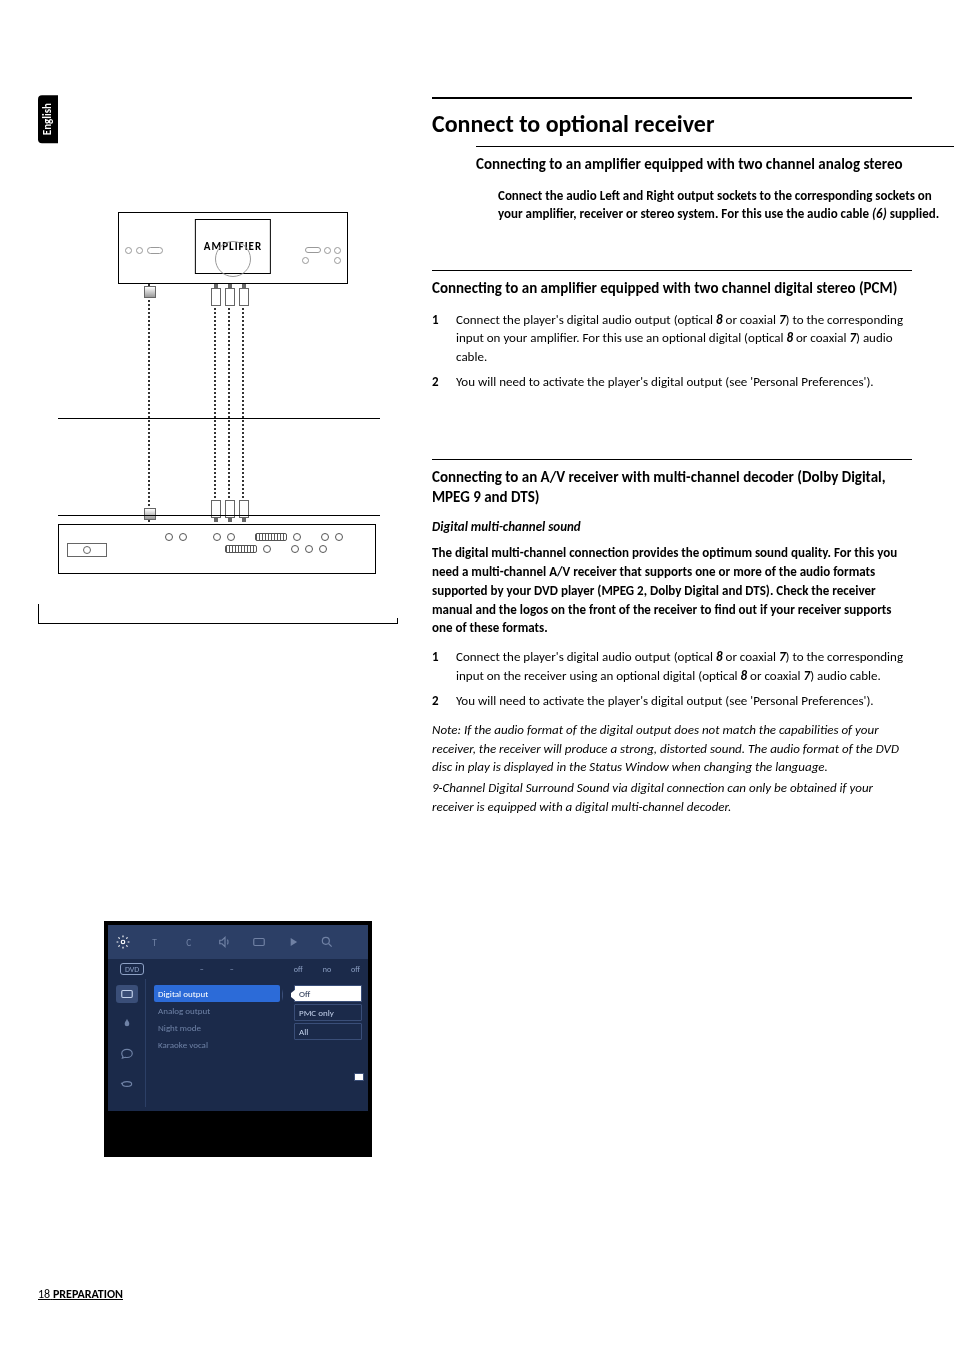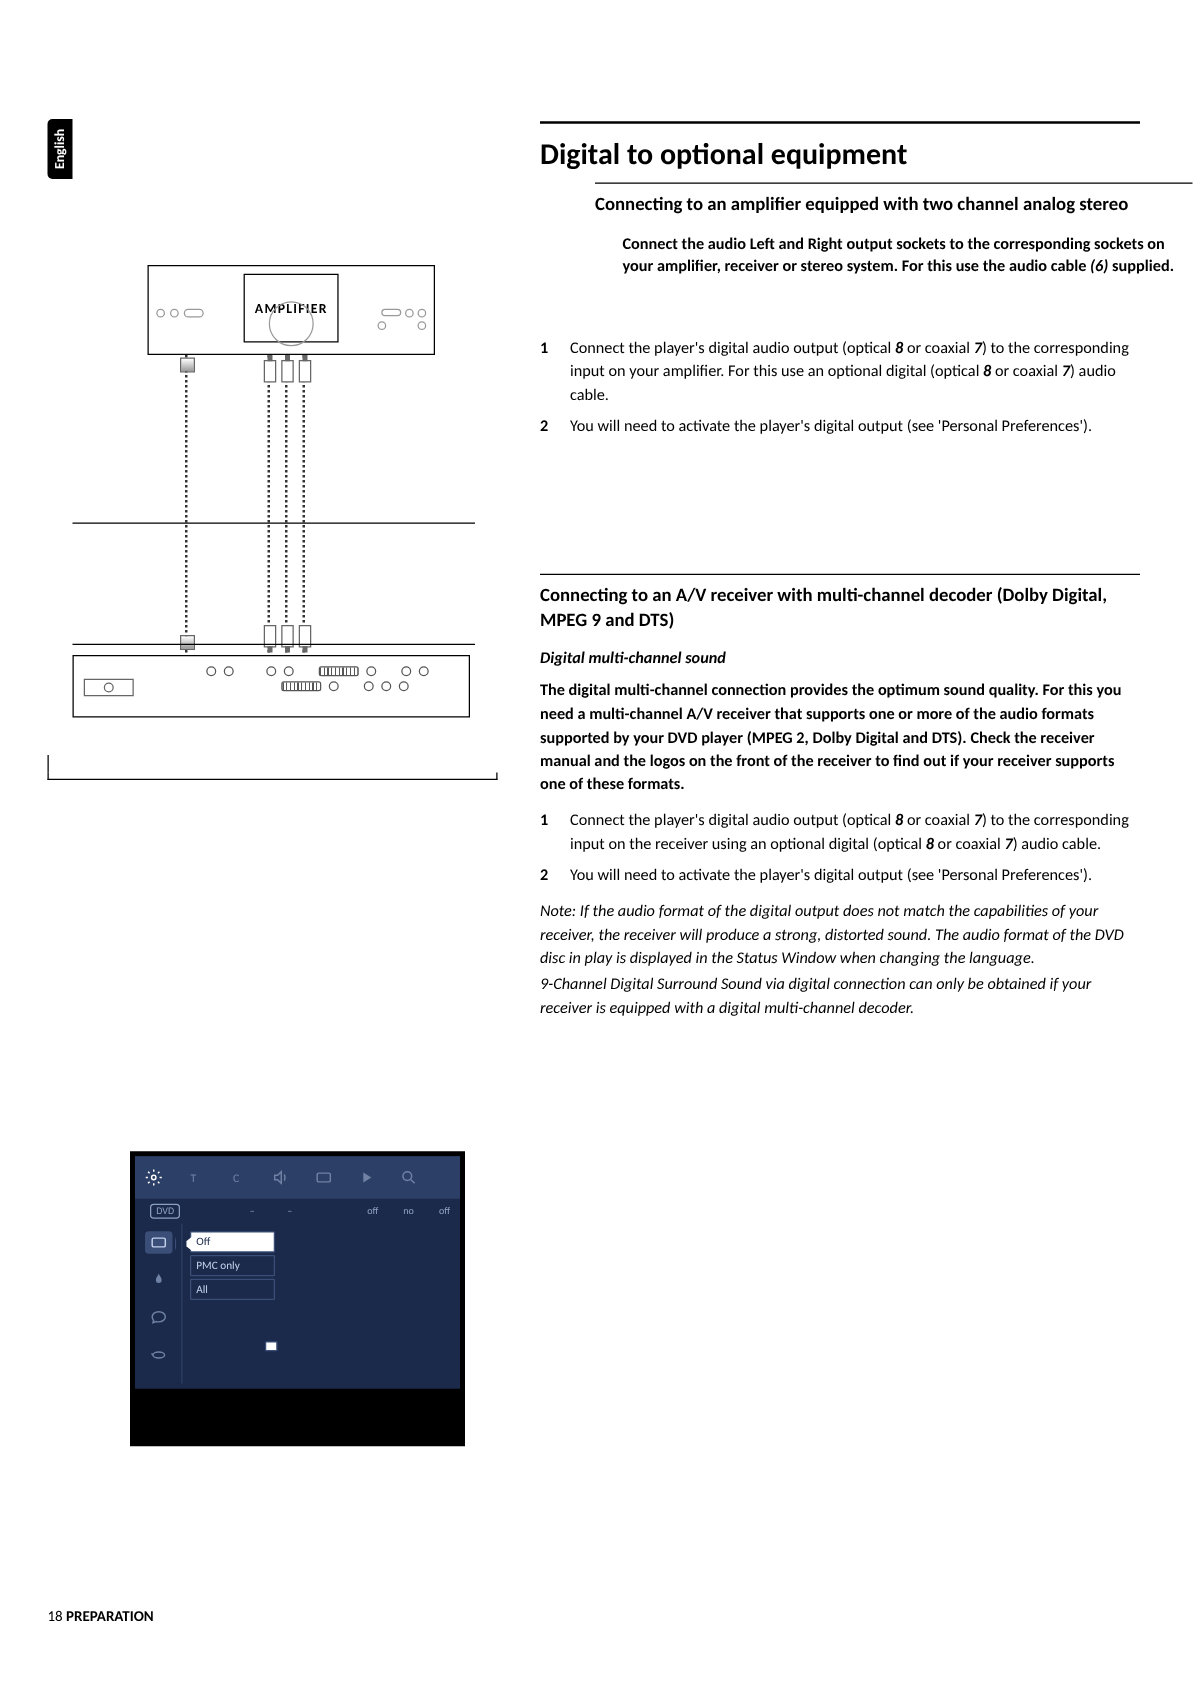--- a/index.html
+++ b/index.html
@@ -19,21 +19,21 @@
     .body-text { font-size: 13px; line-height: 1.45; font-weight: bold; }
     .sub-heading { font-size: 13px; font-weight: bold; margin-top: 6px; margin-bottom: 10px; font-style: italic; }
     .indent { margin-left: 22px; }
 
     .ol { list-style: none; }
     .ol li { position: relative; padding-left: 24px; margin-bottom: 6px; font-size: 13px; line-height: 1.45; }
     .ol li .num { position: absolute; left: 0; font-weight: bold; }
 
     .note { font-style: italic; font-size: 13px; line-height: 1.45; margin-top: 10px; }
 
-    .footer { position: absolute; left: 38px; bottom: 50px; font-size: 12px; }
+    .footer { position: absolute; left: 38px; bottom: 50px; font-size: 12px; text-decoration: underline; }
     .footer .pn { font-weight: normal; }
     .footer .sec { font-weight: bold; }
 
     
     .diag1 { position: absolute; left: 58px; top: 212px; width: 318px; height: 400px; background: #fff; }
     .amp-box { border: 1px solid #000; width: 230px; height: 72px; margin-left: 60px; position: relative; background: #fff; }
     .amp-label { position: absolute; left: 50%; top: 6px; transform: translateX(-50%); border: 1px solid #000; padding: 20px 8px; font-size: 11px; font-weight: bold; letter-spacing: 1px; }
     .amp-knob { position: absolute; width: 36px; height: 36px; border: 1px solid #999; border-radius: 50%; left: 50%; top: 28px; transform: translateX(-50%); }
     .amp-dots-l { position: absolute; left: 6px; top: 34px; display: flex; gap: 4px; }
     .amp-dots-l span, .amp-dots-r span { width: 7px; height: 7px; border: 1px solid #999; border-radius: 50%; display: inline-block; }
@@ -85,30 +85,31 @@
     .osd-right .tri { position: absolute; left: -6px; top: 10px; width: 0; height: 0; border-top: 4px solid transparent; border-bottom: 4px solid transparent; border-right: 5px solid #fff; }
     .osd-right div { font-size: 9px; color: #c4d2ec; padding: 2px 4px; border: 1px solid #3a4e78; margin-bottom: 2px; border-radius: 1px; }
     .osd-right div.sel { background: #fff; color: #1b2a4a; }
     .osd-right .navhint { position: absolute; right: 4px; bottom: 24px; width: 8px; height: 8px; background: #fff; border-radius: 1px; }
   </style>
 </head>
 <body>
 
 <div class="side-tab">English</div>
 
-<h1 class="main-title">Digital to optional equipment</h1>
+<h1 class="main-title">Connect to optional receiver</h1>
 
 <div class="section section-1">
   <div class="section-heading">Connecting to an amplifier equipped with two channel analog stereo</div>
   <p class="body-text indent">
     <span>Connect the audio Left and Right output sockets to the corresponding sockets on your amplifier, receiver or stereo system. For this use the audio cable </span><b><i>(6)</i></b><span> supplied.</span>
   </p>
 </div>
 
 <div class="section section-2">
+  <div class="section-heading">Connecting to an amplifier equipped with two channel digital stereo (PCM)</div>
   <ol class="ol">
     <li><span class="num">1</span>
       <span>Connect the player's digital audio output (optical </span><b><i>8</i></b><span> or coaxial </span><b><i>7</i></b><span>) to the corresponding input on your amplifier. For this use an optional digital (optical </span><b><i>8</i></b><span> or coaxial </span><b><i>7</i></b><span>) audio cable.</span>
     </li>
     <li><span class="num">2</span><span>You will need to activate the player's digital output (see 'Personal Preferences').</span></li>
   </ol>
 </div>
 
 <div class="section section-3">
   <div class="section-heading">Connecting to an A/V receiver with multi-channel decoder (Dolby Digital, MPEG 9 and DTS)</div>
@@ -265,20 +266,26 @@
               <path d="M21 11c0 4-4 7-9 7-1 0-2 0-3-.4L4 19l1-3c-1-1-2-3-2-5 0-4 4-7 9-7s9 3 9 7z"></path>
             </svg>
           </div>
         <div class="li">
             <svg viewBox="0 0 24 24" fill="none" stroke="currentColor" stroke-width="2">
               <ellipse cx="12" cy="12" rx="8" ry="4"></ellipse>
               <line x1="4" y1="12" x2="2" y2="10"></line>
             </svg>
           </div>
       </div>
+      <div class="osd-mid">
+        <div class="sel">Digital output</div>
+        <div>Analog output</div>
+        <div>Night mode</div>
+        <div>Karaoke vocal</div>
+      </div>
       <div class="osd-right">
         <div class="tri"></div>
         <div class="sel">Off</div>
         <div>PMC only</div>
         <div>All</div>
         <div class="navhint"></div>
       </div>
     </div>
   </div>
 </div>

